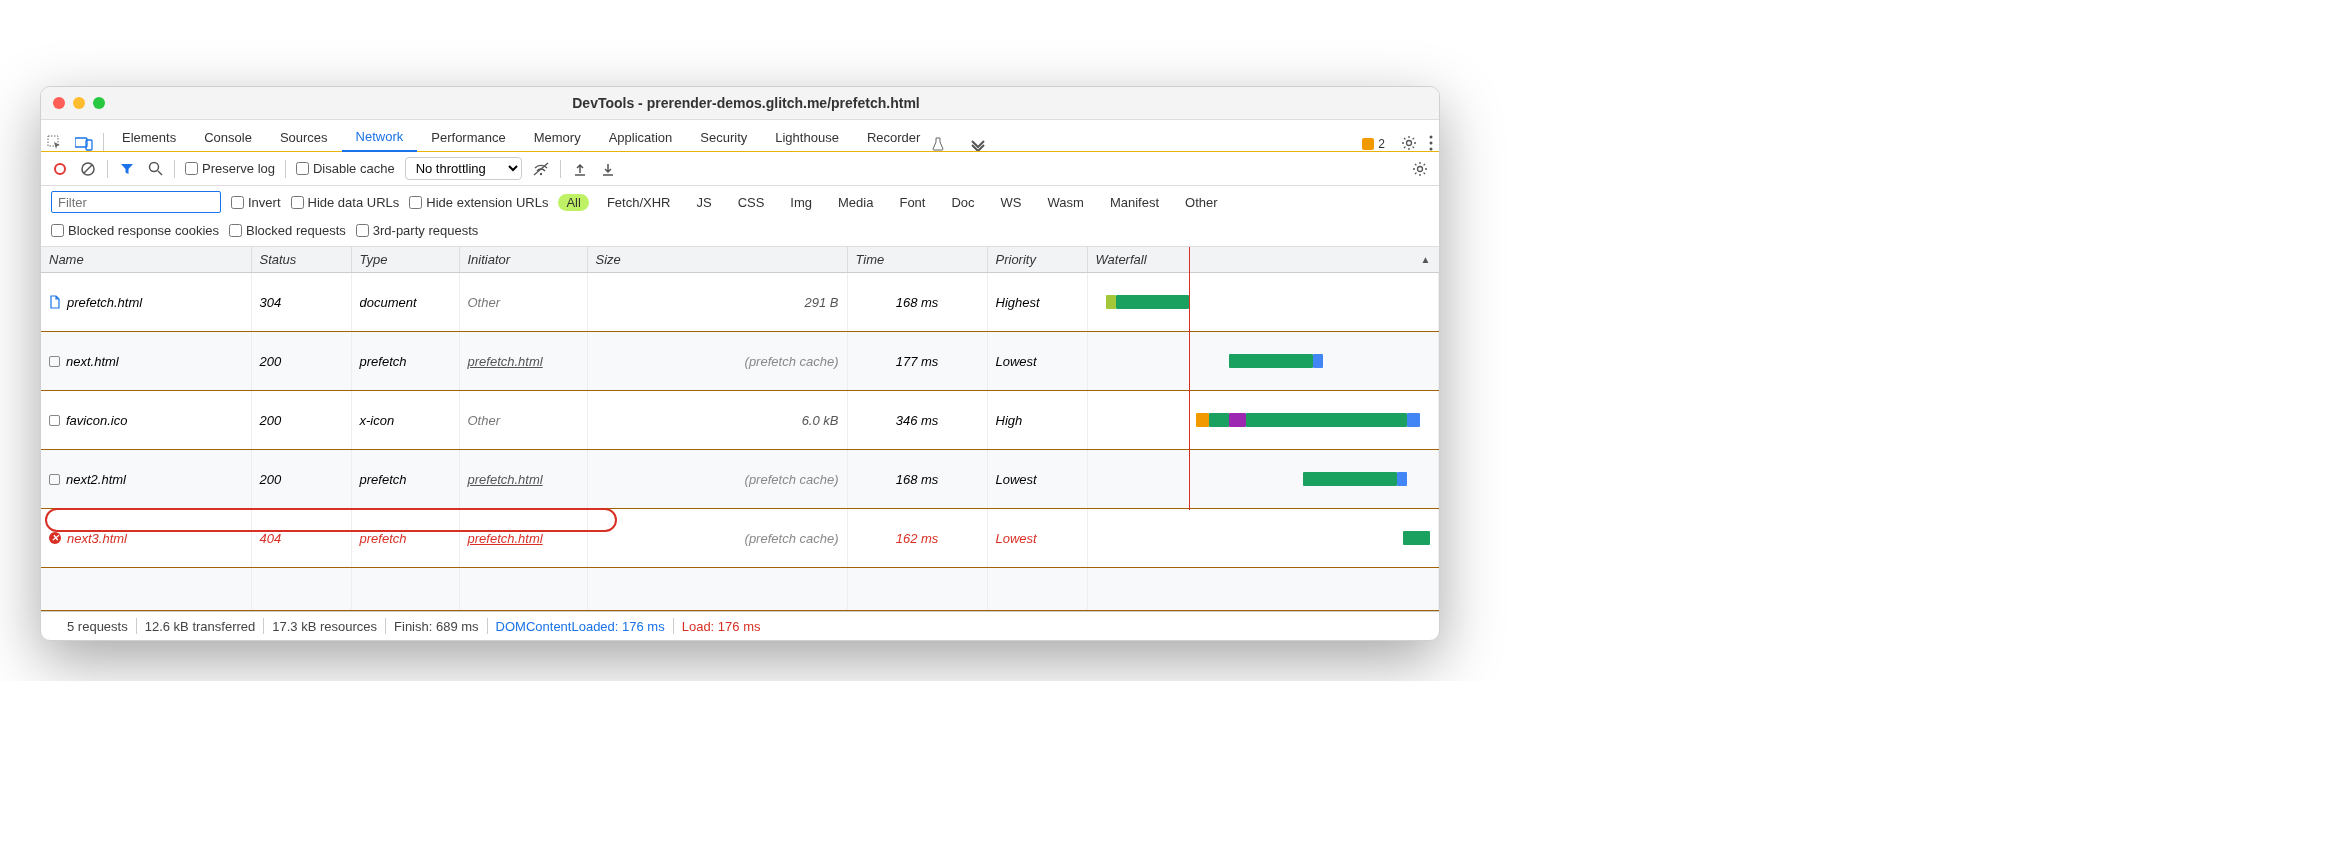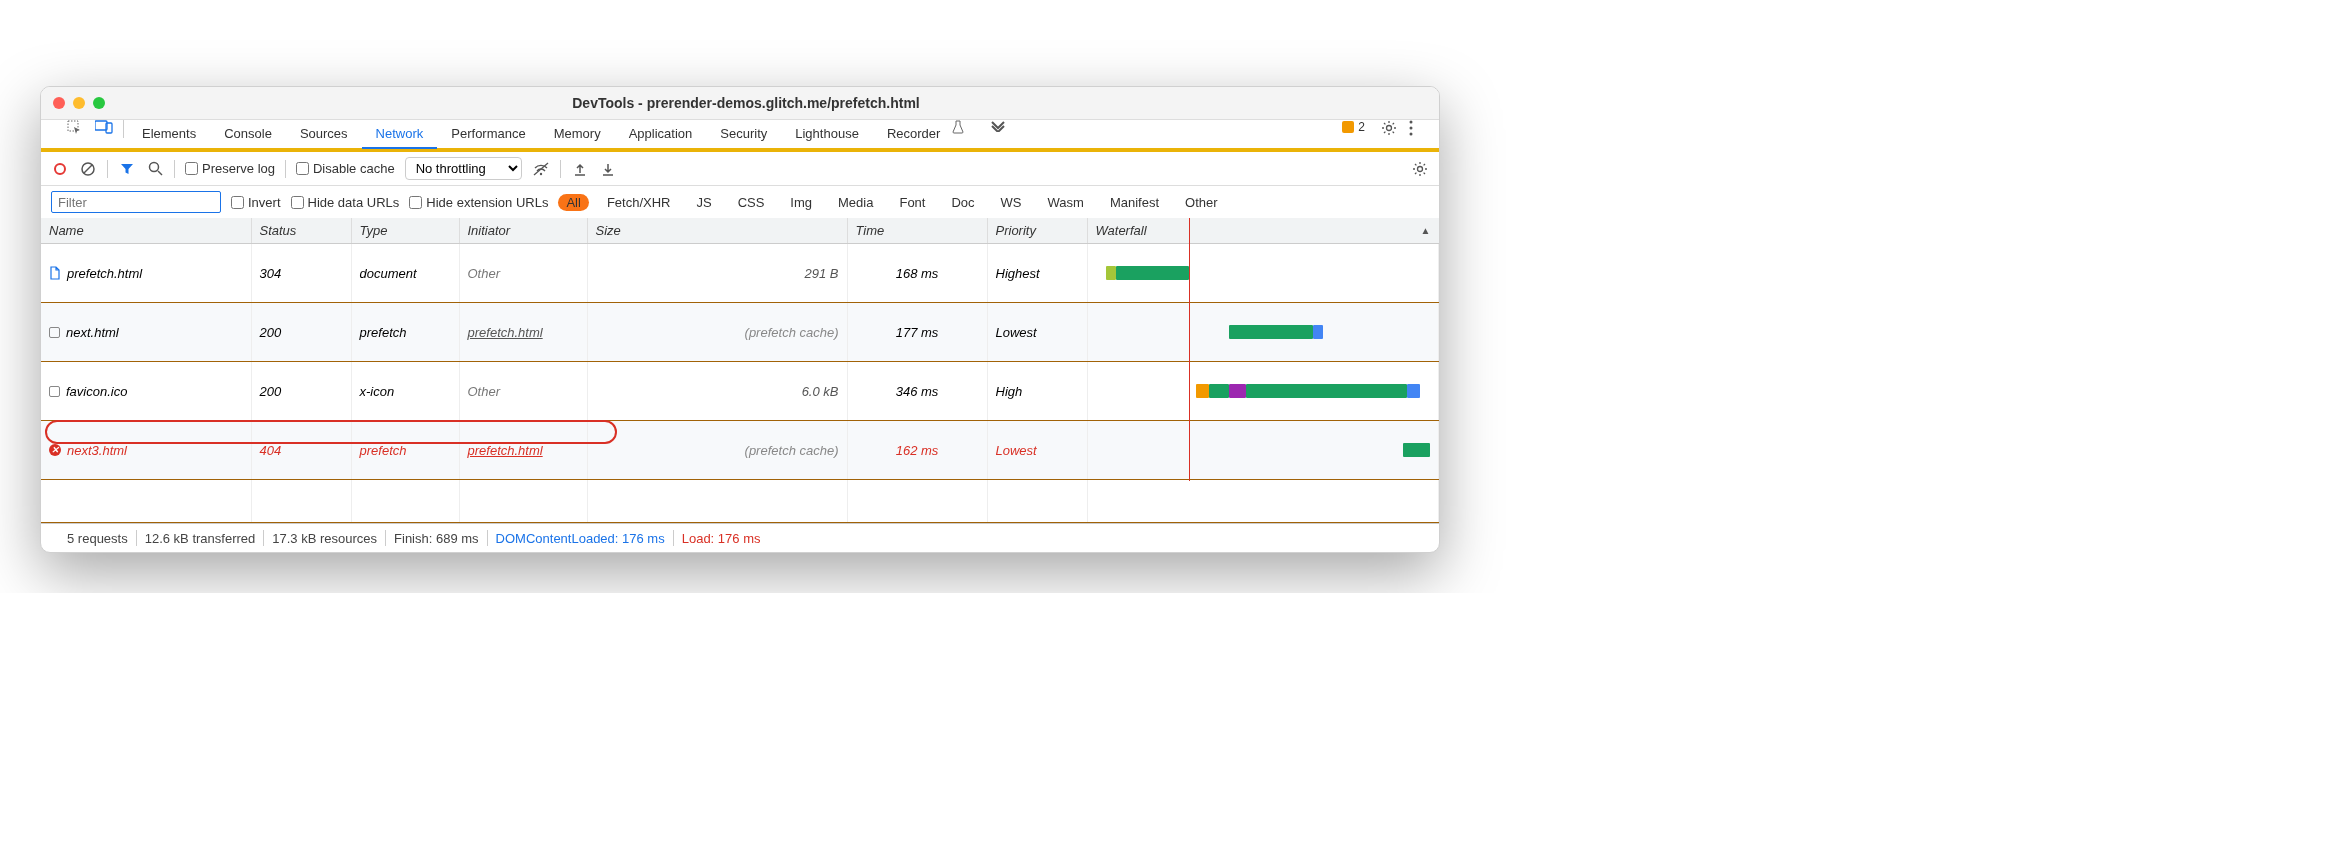--- a/index.html
+++ b/index.html
@@ -17,23 +17,23 @@
     display:flex; align-items:center; gap:8px;
     padding: 8px 12px;
     background: #f4f4f4;
     border-bottom: 1px solid #ddd;
   }
   .traffic { display:flex; gap:8px; margin-right:10px;}
   .dot { width:12px; height:12px; border-radius:50%; }
   .red{background:#ff5f57;} .yellow{background:#febc2e;} .green{background:#28c840;}
   .title { flex:1; text-align:center; font-size:14px; color:#333; font-weight:600;}
   .tabs {
-    display:flex; align-items:flex-start; gap:0;
-    border-bottom: 4px solid #eab308;
-    padding: 0 20px;
+    display:flex; align-items:flex-end; gap:0;
+    border-bottom: 1px solid #eab308;
+    padding: 0 0;
     height: 32px;
     font-size:13px;
   }
   .tabs .ticon { padding:0 6px; color:#555; display:flex; align-items:center;}
   .tabs .tab { padding: 6px 14px; color:#333; cursor:pointer;}
   .tabs .tab.active { color:#1a73e8; border-bottom:2px solid #1a73e8; margin-bottom:-1px;}
   .tabs .spacer{flex:1;}
   .warn-badge { display:flex; align-items:center; gap:4px; color:#333; font-size:12px;}
   .warn-badge .sq{width:12px;height:12px;background:#f29900;border-radius:2px;}
   .toolbar {
@@ -56,21 +56,21 @@
     font-size:13px;
     color:#333;
     flex-wrap:wrap;
   }
   .filterbar { }
   .filter-input{
     border:1px solid #1a73e8; width:170px; height:22px; padding:2px 6px;
     font-size:13px; outline:none; border-radius:2px;
   }
   .pill{padding:1px 8px;border-radius:10px;}
-  .pill.active{background:#f97316;}
+  .pill.active{background:#bef264;}
   .types{display:flex;gap:10px;flex-wrap:wrap;align-items:center;}
   .types span{cursor:pointer;}
   .filterbar2{border-bottom:1px solid #ddd;padding-bottom:8px;}
   table{width:100%;border-collapse:collapse;font-size:13px;}
   thead th{
     text-align:left; font-weight:400; color:#333;
     background:#f1f3f4;border-bottom:1px solid #ccc;border-right:1px solid #ddd;
     padding:5px 8px;
   }
   thead th:last-child{border-right:none;}
@@ -266,20 +266,34 @@
         <span class="pill">Media</span>
         <span class="pill">Font</span>
         <span class="pill">Doc</span>
         <span class="pill">WS</span>
         <span class="pill">Wasm</span>
         <span class="pill">Manifest</span>
         <span class="pill">Other</span>
       </div>
   </div>
 
+  <div class="filterbar2">
+    <label class="chk">
+        <input type="checkbox" style="">
+        <span>Blocked response cookies</span>
+      </label>
+    <label class="chk">
+        <input type="checkbox" style="">
+        <span>Blocked requests</span>
+      </label>
+    <label class="chk">
+        <input type="checkbox" style="">
+        <span>3rd-party requests</span>
+      </label>
+  </div>
 
   <div style="position:relative;overflow:hidden;font-style:italic;">
   <table>
     <colgroup>
       <col style="width:210px">
           <col style="width:100px">
           <col style="width:108px">
       <col style="width:128px">
           <col style="width:260px">
           <col style="width:140px">
@@ -365,20 +379,40 @@
             <td style="overflow:visible;position:relative;">
               <div class="wf">
                 <div class="bar org" style="left:30%;width:4%"></div>
                 <div class="bar " style="left:34%;width:6%"></div>
                 <div class="bar pur" style="left:40%;width:5%"></div>
                 <div class="bar " style="left:45%;width:48%"></div>
                 <div class="bar blu" style="left:93%;width:4%"></div>
               </div>
             </td>
           </tr>
+          <tr>
+            <td style="position:relative;">
+              <div class="name-cell">
+                <span class="box-ico"></span>
+                <span>next2.html</span>
+              </div>
+            </td>
+            <td>200</td>
+            <td>prefetch</td>
+            <td class="initiator"><a href="#">prefetch.html</a></td>
+            <td class="size-cell" style="color:#888">(prefetch cache)</td>
+            <td class="time-cell">168 ms</td>
+            <td>Lowest</td>
+            <td style="overflow:visible;position:relative;">
+              <div class="wf">
+                <div class="bar " style="left:62%;width:28%"></div>
+                <div class="bar blu" style="left:90%;width:3%"></div>
+              </div>
+            </td>
+          </tr>
           <tr class="err">
             <td style="position:relative;">
               <div class="name-cell">
                 <span class="err-ico">✕</span>
                 <span>next3.html</span>
               </div>
               <div class="highlight-oval"></div>
             </td>
             <td>404</td>
             <td>prefetch</td>

